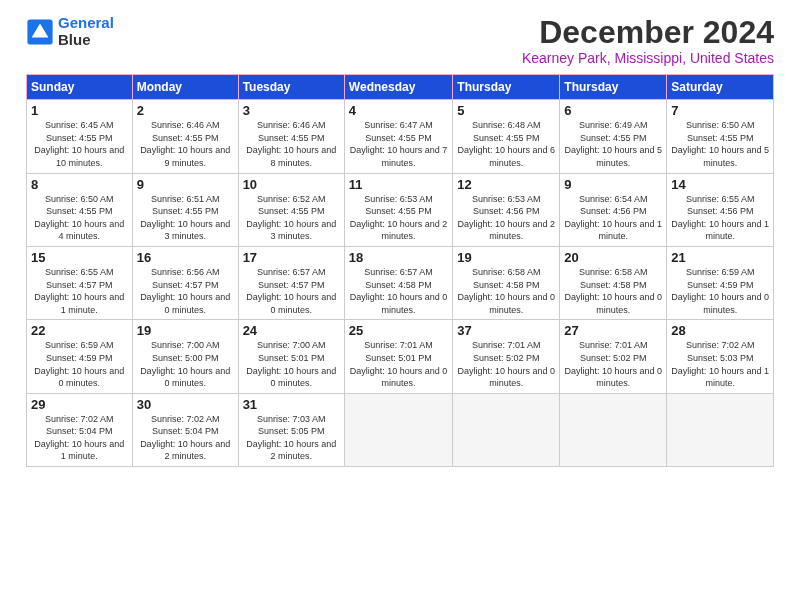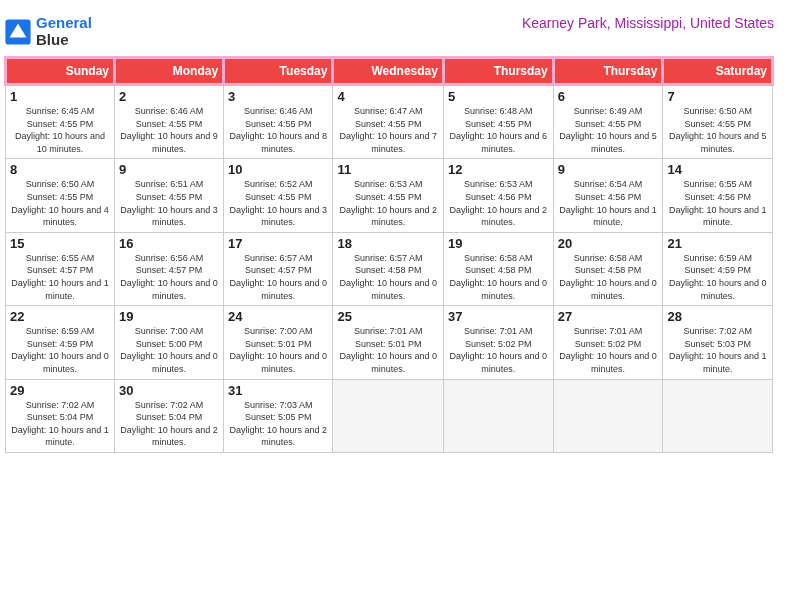--- a/index.html
+++ b/index.html
@@ -6,21 +6,21 @@
     body {
       width: 792px;
       height: 612px;
       font-family: Arial, sans-serif;
       background: #fff;
       overflow: hidden;
     }
     .page {
       width: 792px;
       height: 612px;
-      padding: 15px 18px 10px 4px;
+      padding: 15px 18px 10px 26px;
     }
     .header {
       display: flex;
       justify-content: space-between;
       align-items: flex-start;
       margin-bottom: 8px;
     }
     .logo {
       display: flex;
       align-items: center;
@@ -51,27 +51,27 @@
     .subtitle {
       font-size: 14px;
       color: #a21caf;
     }
     .calendar {
       width: 100%;
       border-collapse: collapse;
       font-size: 9.5px;
     }
     .calendar thead th {
-      background: #ef4444;
+      background: #1d4ed8;
       color: #fff;
       padding: 5px 4px;
-      text-align: right;
+      text-align: left;
       font-size: 12px;
       font-weight: bold;
-      border: 3px solid #f9a8d4;
+      border: 1px solid #f9a8d4;
     }
     .calendar tbody td {
       vertical-align: top;
       border: 1px solid #ccc;
       padding: 3px 4px;
       width: 113px;
       min-height: 70px;
       background: #fff;
     }
     .calendar tbody tr:nth-child(odd) td {
@@ -103,20 +103,21 @@
       <svg class="logo-icon" viewBox="0 0 40 40">
         <rect x="2" y="2" width="36" height="36" rx="4" fill="#1a73e8"></rect>
         <polygon points="20,8 32,28 8,28" fill="white"></polygon>
       </svg>
       <div class="logo-text">
         <div><span>General</span></div>
         <div>Blue</div>
       </div>
     </div>
     <div class="title-section">
+      <div class="main-title">December 2024</div>
       <div class="subtitle">Kearney Park, Mississippi, United States</div>
     </div>
   </div>
 
   <table class="calendar">
     <thead>
       <tr>
         <th>Sunday</th>
         <th>Monday</th>
         <th>Tuesday</th>

